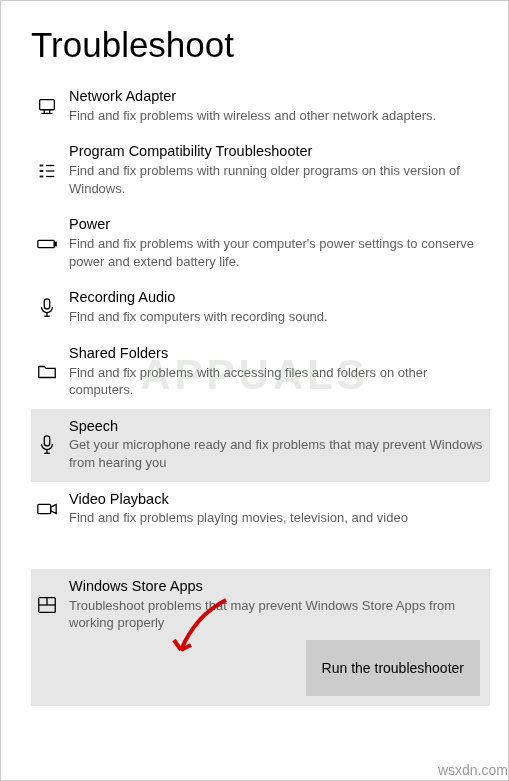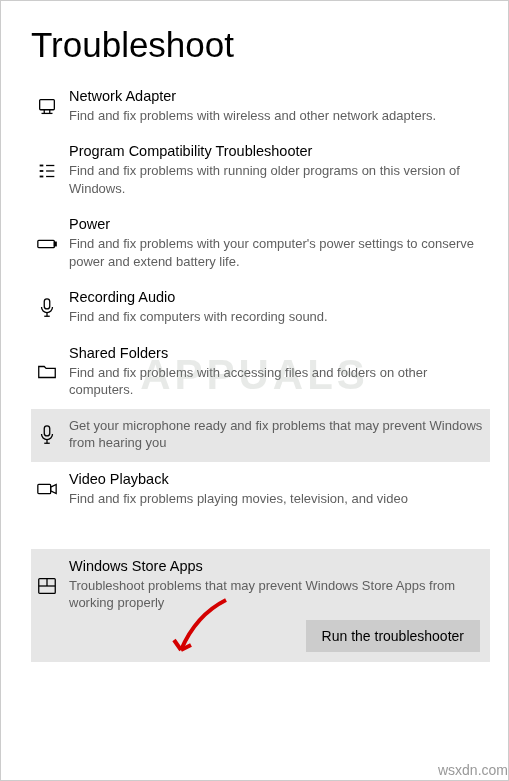--- a/index.html
+++ b/index.html
@@ -60,21 +60,21 @@
       justify-content: flex-end;
       margin-top: 8px;
       padding-right: 4px;
       padding-bottom: 6px;
     }
     .run-btn {
       background: #ccc;
       border: none;
       font-family: inherit;
       font-size: 14px;
-      padding: 8px 16px;
+      padding: 20px 16px;
       cursor: pointer;
       min-width: 174px;
     }
     .watermark {
       position: absolute;
       left: 50%; top: 48%;
       transform: translate(-50%, -50%);
       font-size: 42px;
       font-weight: 700;
       color: rgba(150, 160, 150, 0.22);
@@ -182,20 +182,21 @@
   <div class="item selected">
     <div class="icon-col">
       <svg viewBox="0 0 24 24">
           <rect x="9" y="2" width="6" height="11" rx="3"></rect>
           <path d="M6 11a6 6 0 0 0 12 0"></path>
           <line x1="12" y1="17" x2="12" y2="21"></line>
           <line x1="9" y1="21" x2="15" y2="21"></line>
         </svg>
     </div>
     <div class="text-col">
+      <div class="item-title">Speech</div>
       <div class="item-desc">Get your microphone ready and fix problems that may prevent Windows from hearing you</div>
     </div>
   </div>
 
   <div class="item">
     <div class="icon-col">
       <svg viewBox="0 0 24 24">
           <rect x="2" y="7" width="14" height="10" rx="1"></rect>
           <path d="M16 10l6-3v10l-6-3z"></path>
         </svg>

